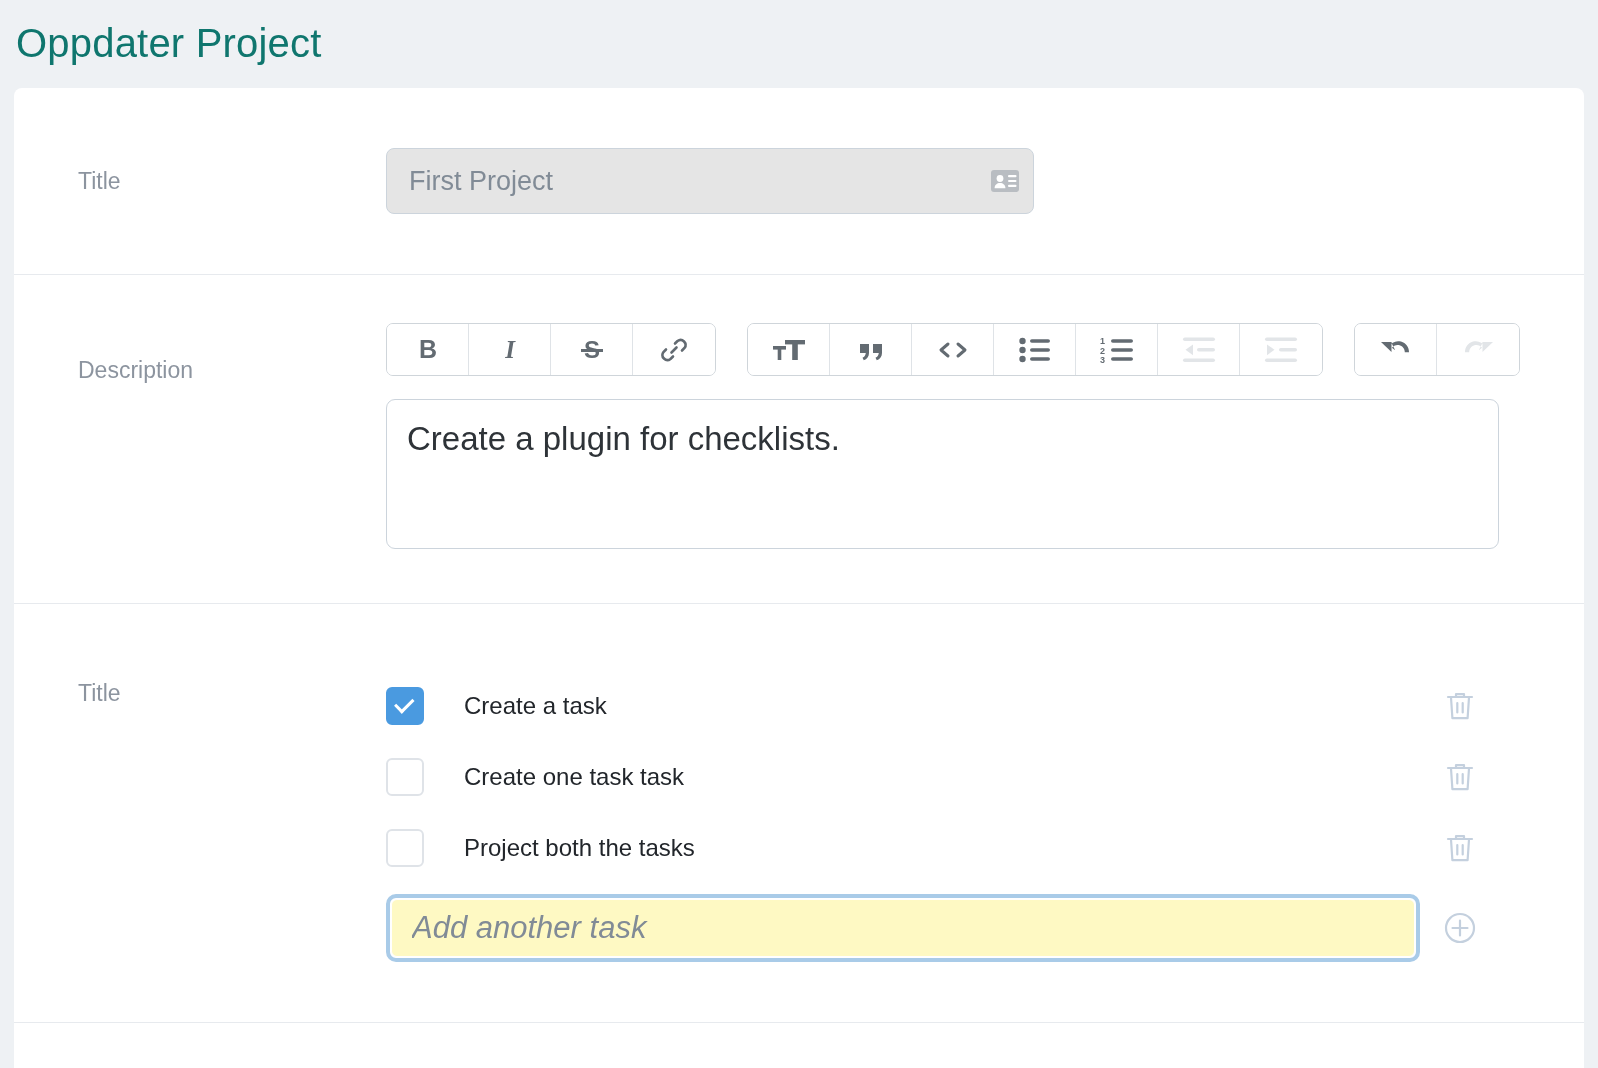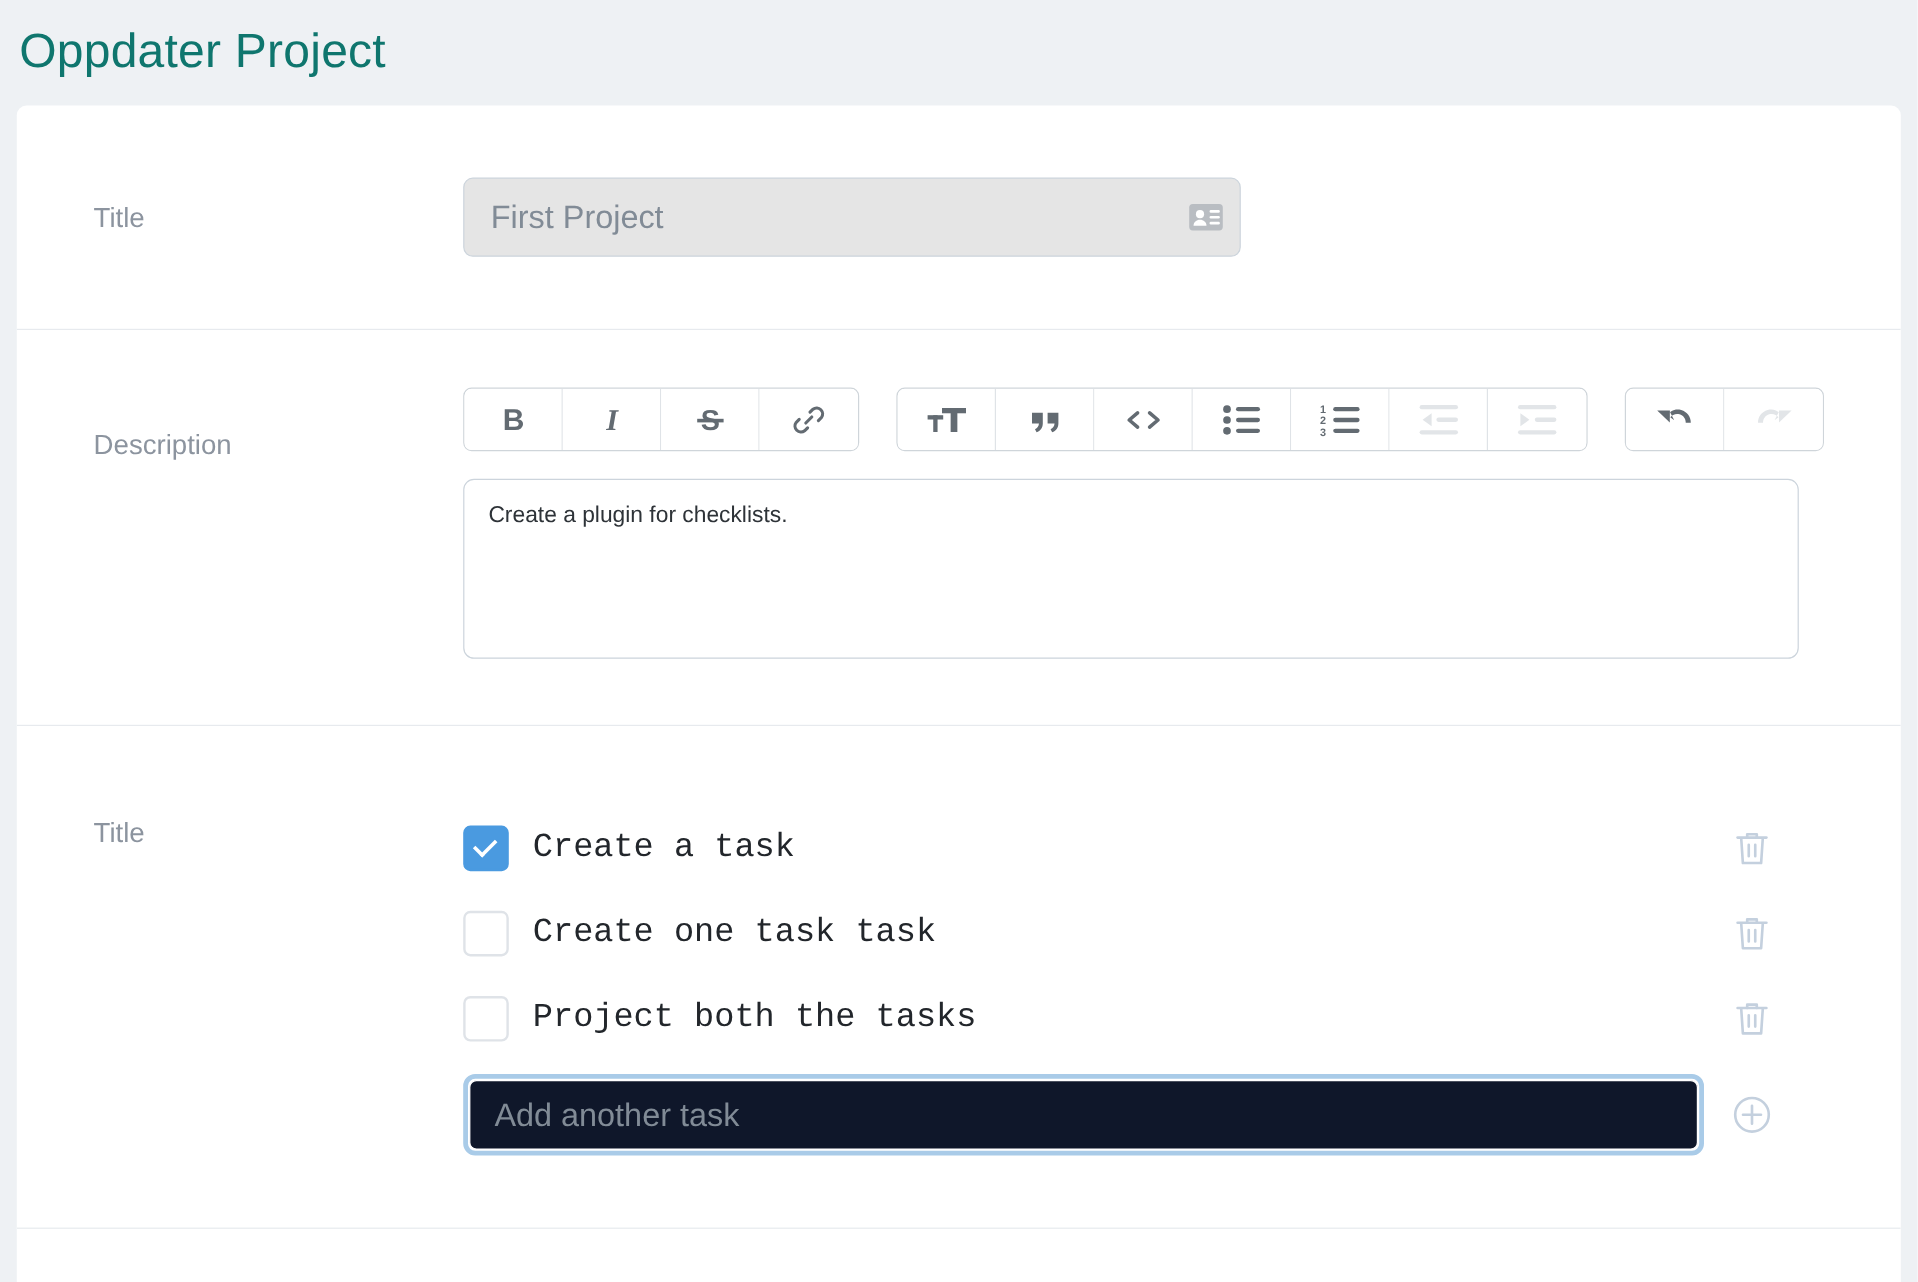--- a/index.html
+++ b/index.html
@@ -130,21 +130,21 @@
 
   .ico-on  { fill: #636b72; }
   .ico-off { fill: #e2e5e8; }
 
   .desc-area {
     width: 1113px;
     height: 150px;
     border: 1px solid #ccd4dc;
     border-radius: 9px;
     font-family: "Liberation Sans", sans-serif;
-    font-size: 19px;
+    font-size: 33px;
     color: #2e3338;
     line-height: 1.35;
     padding: 17px 20px;
     resize: none;
     outline: none;
     background: #fff;
   }
 
   
   .sec-tasks { padding-top: 66px; padding-bottom: 60px; }
@@ -177,26 +177,25 @@
   .checkbox.checked::after {
     content: "";
     width: 15px;
     height: 8px;
     border-left: 3.5px solid #fff;
     border-bottom: 3.5px solid #fff;
     transform: rotate(-45deg) translate(1px, -2px);
   }
 
   .task-label {
-    margin-left: 20px;
-    font-size: 28px;
+    margin-left: 40px;
+    font-size: 24px;
     color: #22262b;
     flex: 1 1 auto;
     cursor: default;
-    font-family: Liberation Mono, monospace;
   }
 
   .row-action {
     width: 44px;
     height: 44px;
     display: flex;
     align-items: center;
     justify-content: center;
     cursor: pointer;
     flex: 0 0 44px;
@@ -215,25 +214,26 @@
     border: 4px solid #a9cbe8;
     background: #fff;
     padding: 1px;
   }
   .add-input {
     width: 100%;
     height: 100%;
     border: 1px solid #ffffff;
     border-radius: 6px;
     font-family: "Liberation Sans", sans-serif;
-    font-size: 27px;
+    font-size: 31px;
     color: #6b7480;
     padding: 0 20px;
     outline: none;
-    background: #0f172a;
+    background: #fef9c3;
+    font-style: italic;
   }
   .add-input::placeholder { color: #818b96; }
   .add-row .row-action { margin-left: 18px; }
 </style>
 </head>
 <body>
 
 <div class="page-title">Oppdater Project</div>
 
 <div class="panel">

